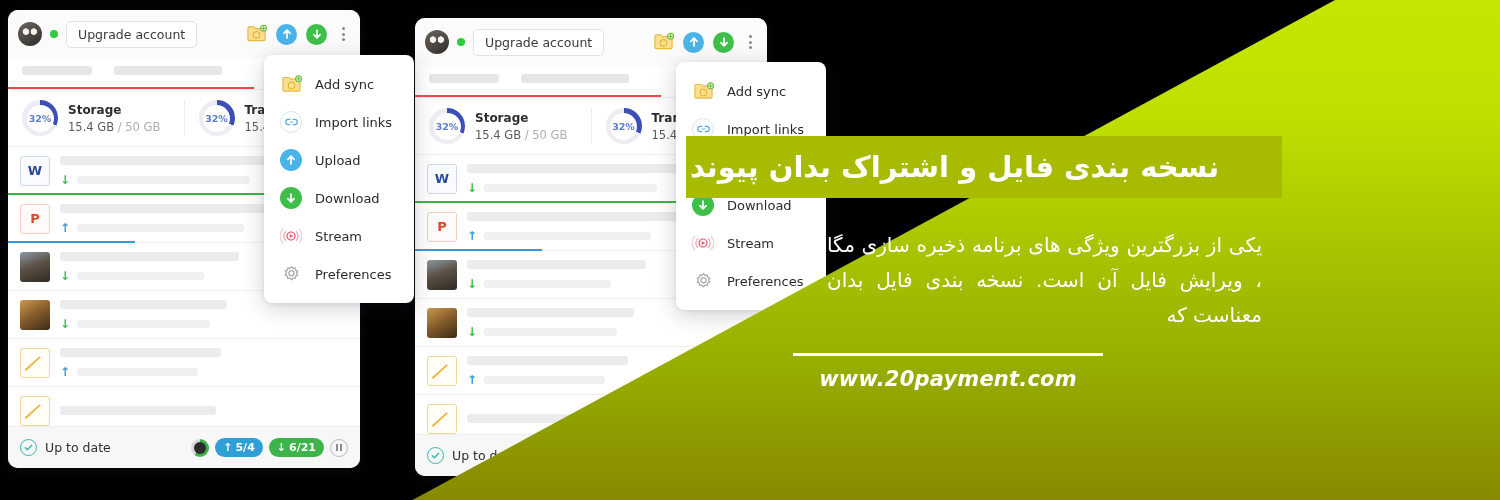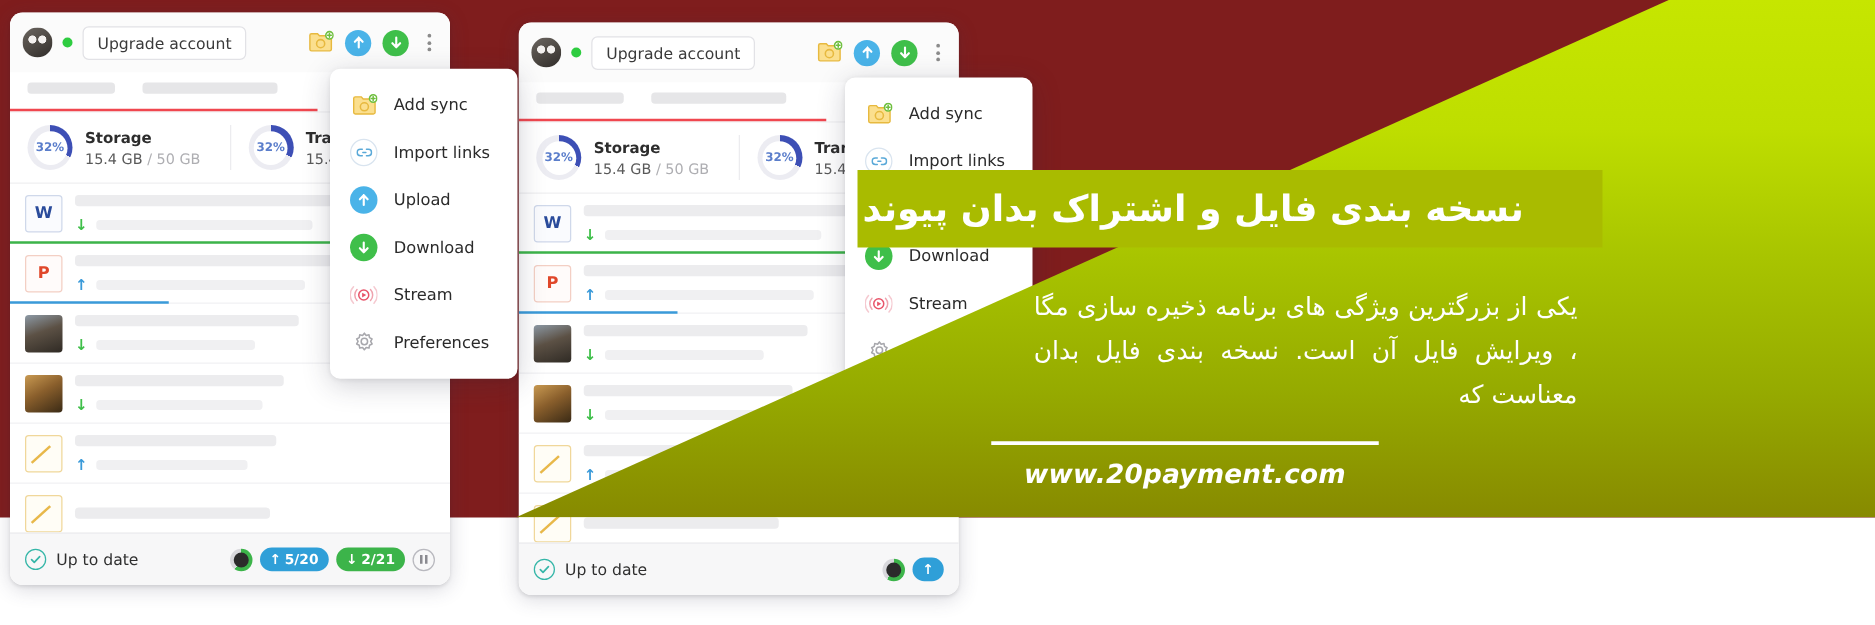--- a/index.html
+++ b/index.html
@@ -2,21 +2,21 @@
 <html><head>
 <meta charset="utf-8">
 <style>
   * { box-sizing: border-box; margin: 0; padding: 0; }
   html, body {
     width: 1500px; height: 500px;
     overflow: hidden;
     background: #ffffff;
     font-family: "DejaVu Sans", "Liberation Sans", sans-serif;
   }
-  #stage { position: relative; width: 1500px; height: 414px; background: #7f1d1d; }
+  #stage { position: relative; width: 1500px; height: 500px; background: #000000; }
 
   
   .green-panel {
     position: absolute; inset: 0;
     background: linear-gradient(180deg, #c6e600 0%, #bede00 25%, #a8c400 50%, #96ab00 75%, #878a00 100%);
     clip-path: polygon(100% 0, 100% 100%, 27.5% 100%, 89% 0);
     z-index: 5;
   }
 
   
@@ -322,25 +322,25 @@
         <svg viewBox="0 0 10 10">
             <path d="M1.4 5.2 3.8 7.6 8.6 2.6" stroke="#35b6a8" stroke-width="1.5" fill="none" stroke-linecap="round" stroke-linejoin="round"></path>
           </svg>
       </div>
       <div class="status-txt">Up to date</div>
       <div class="sb-spacer"></div>
       <div class="sb-right">
         <div class="mini-donut"></div>
         <div class="pill up">
           <span>↑</span>
-          <span>5/20</span>
+          <span>5/4</span>
         </div>
         <div class="pill dn">
           <span>↓</span>
-          <span>2/21</span>
+          <span>6/21</span>
         </div>
         <div class="pause-btn">
             <i></i>
             <i></i>
           </div>
       </div>
     </div>
   </div>
 
   <div class="app-window win-b">

